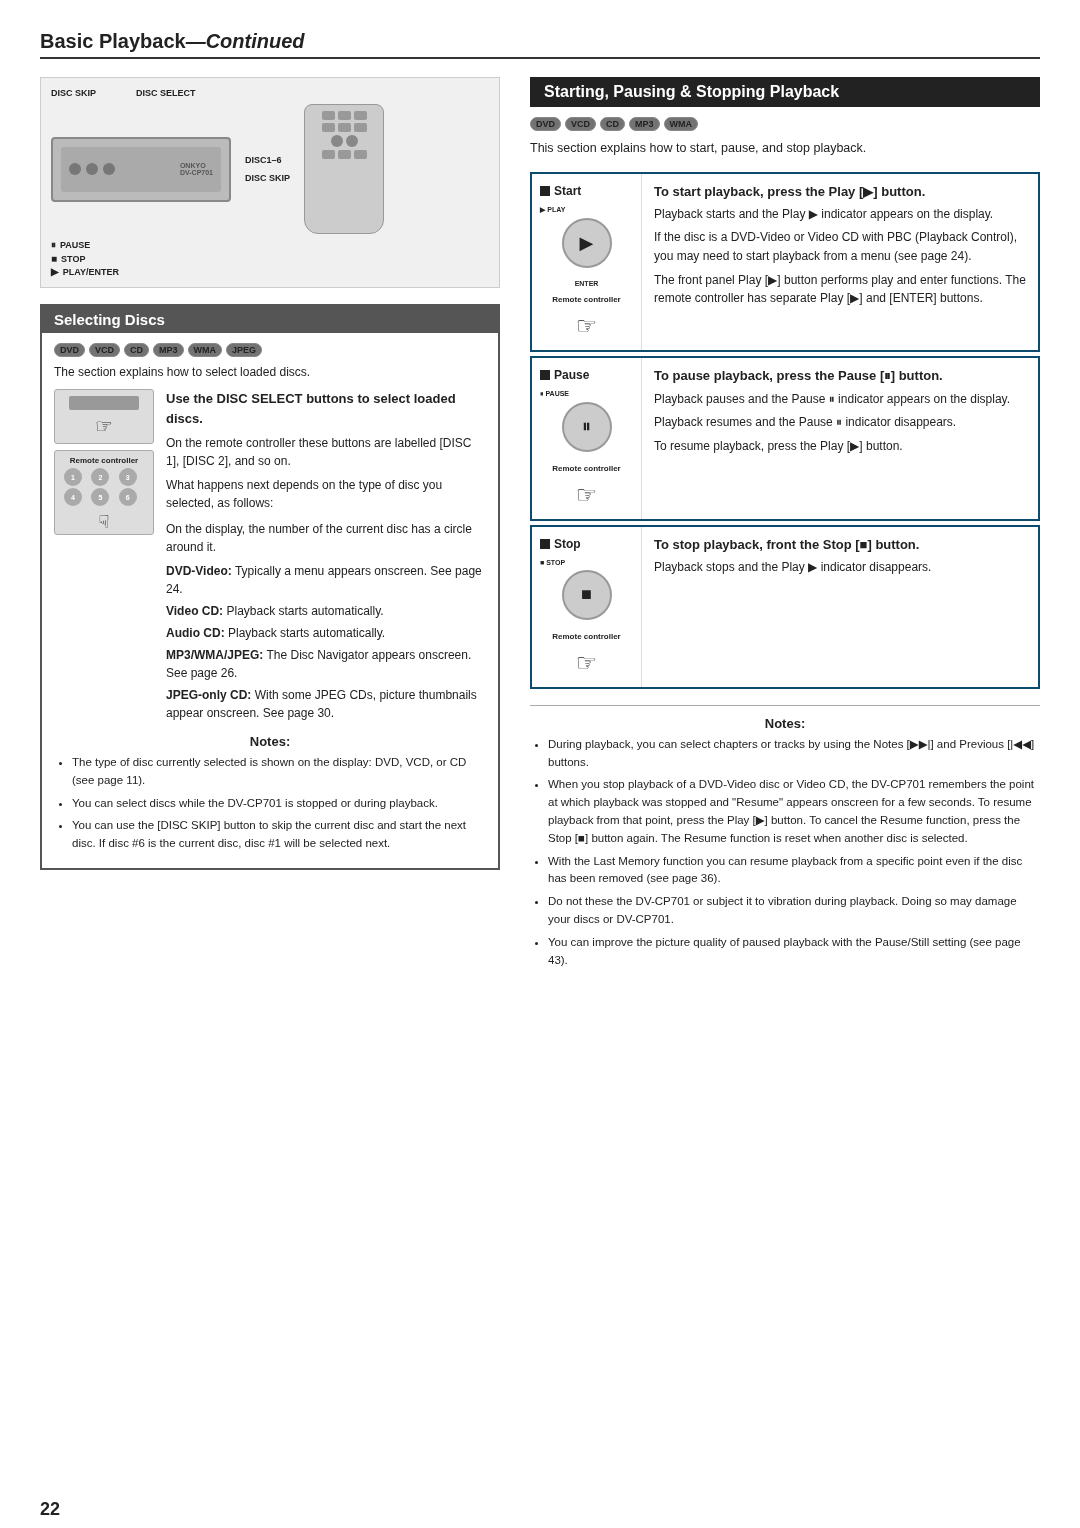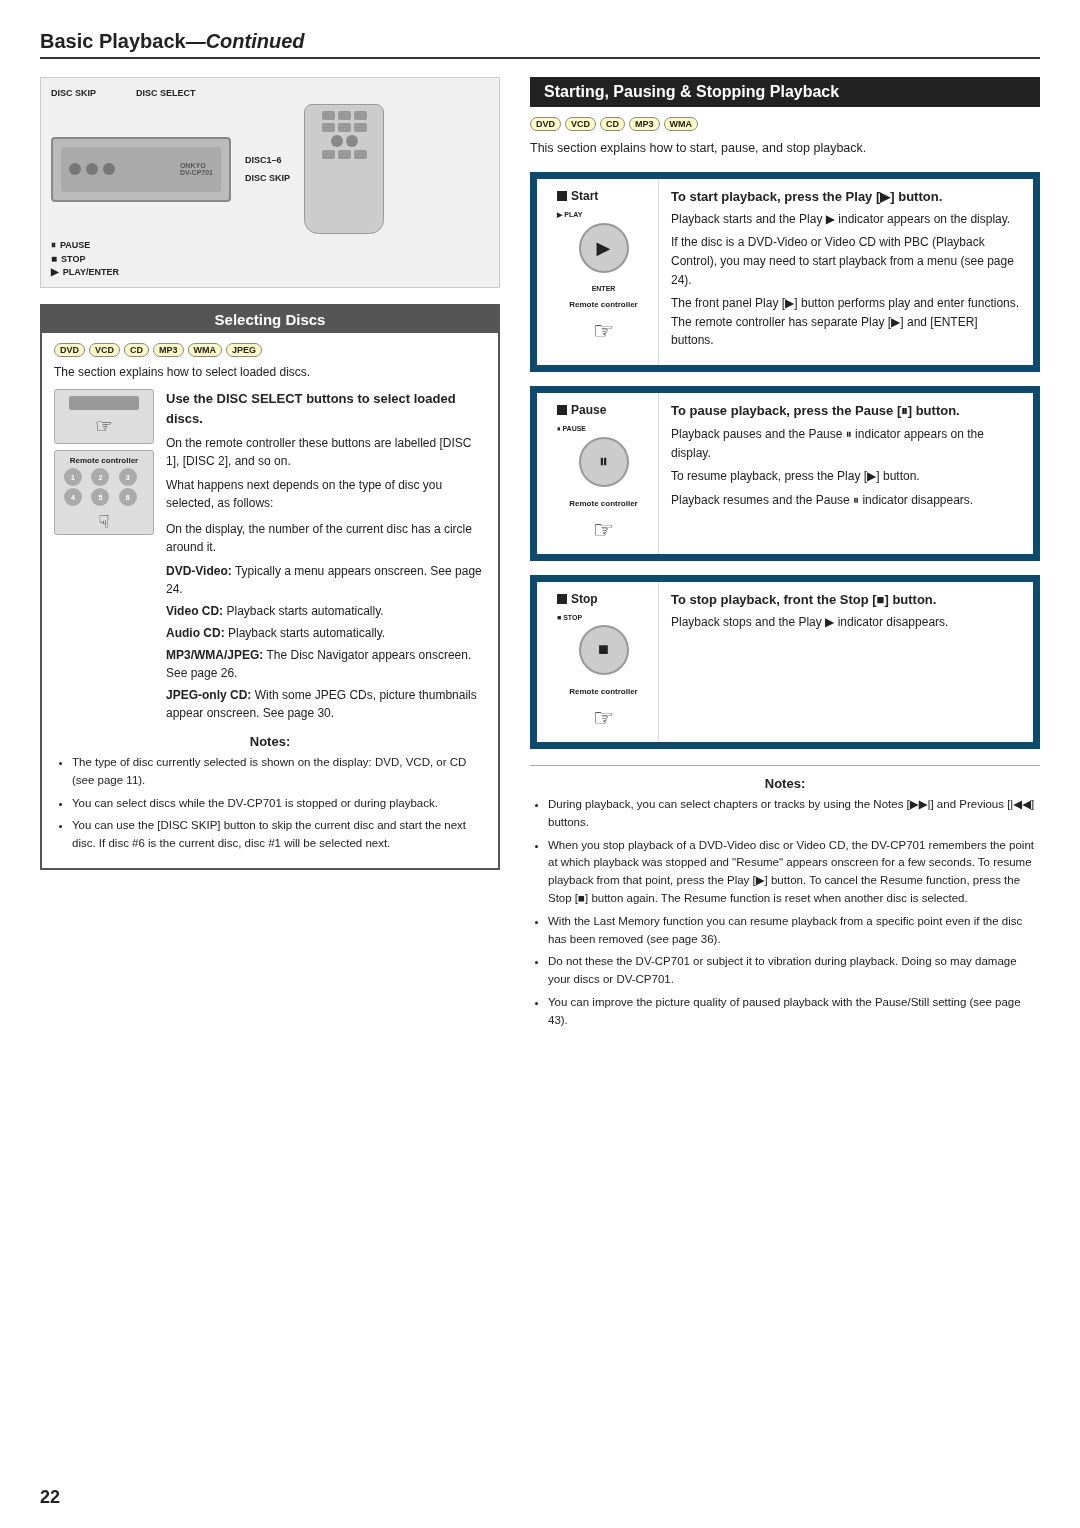--- a/index.html
+++ b/index.html
@@ -52,41 +52,40 @@
     .section-box {
       border: 2px solid #555;
       margin-bottom: 18px;
     }
     .section-title {
       background: #555;
       color: #fff;
       font-size: 15px;
       font-weight: bold;
       padding: 5px 12px;
-      text-align: center;
     }
     .section-title-dark {
       background: #222;
       color: #fff;
       font-size: 16px;
       font-weight: bold;
       padding: 6px 14px;
     }
     .section-content {
       padding: 10px 12px;
     }
     
     .format-tags {
       display: flex;
       gap: 4px;
       margin-bottom: 8px;
       flex-wrap: wrap;
     }
     .format-tag {
-      background: #fef9c3;
+      background: #737373;
       border: 1px solid #bbb;
       border-radius: 10px;
       font-size: 9px;
       padding: 1px 6px;
       font-weight: bold;
     }
     
     .selecting-discs-content {
       display: flex;
       gap: 12px;
@@ -180,23 +179,22 @@
     }
     
     .playback-intro {
       font-size: 12.5px;
       margin-bottom: 14px;
       line-height: 1.5;
     }
     .playback-item {
       display: flex;
       gap: 0;
-      border: 7px solid #0c4a6e;
-      margin-bottom: 14px;
-      padding-left: 12px;
+      border: 2px solid #0c4a6e;
+      margin-bottom: 4px;
     }
     .playback-left {
       width: 110px;
       flex-shrink: 0;
       border-right: 1px solid #ddd;
       padding: 10px 8px;
       display: flex;
       flex-direction: column;
       align-items: flex-start;
       gap: 8px;
@@ -236,21 +234,21 @@
       margin-bottom: 6px;
     }
     .playback-right p {
       font-size: 12px;
       line-height: 1.55;
       margin-bottom: 5px;
     }
     
     .page-number {
       position: absolute;
-      bottom: 20px;
+      bottom: 8px;
       left: 40px;
       font-size: 18px;
       font-weight: bold;
     }
     
     .bottom-notes {
       margin-top: 16px;
       border-top: 1px solid #aaa;
       padding-top: 10px;
     }
@@ -577,22 +575,22 @@
           <div style="text-align:center;width:100%;">
             <div style="font-size:7px;font-weight:bold;text-align:left;">⏸ PAUSE</div>
             <div class="btn-circle">⏸</div>
           </div>
           <div style="text-align:center;width:100%;font-size:8px;font-weight:bold;">Remote controller</div>
           <div style="font-size:24px;text-align:center;width:100%;">☞</div>
         </div>
         <div class="playback-right">
           <h4>To pause playback, press the Pause [⏸] button.</h4>
           <p>Playback pauses and the Pause ⏸ indicator appears on the display.</p>
+          <p>Playback resumes and the Pause ⏸ indicator disappears.</p>
           <p>To resume playback, press the Play [▶] button.</p>
-          <p>Playback resumes and the Pause ⏸ indicator disappears.</p>
         </div>
       </div>
 
       <div class="playback-item">
         <div class="playback-left">
           <div class="playback-indicator">
             <div class="indicator-square"></div>
             <span>Stop</span>
           </div>
           <div style="text-align:center;width:100%;">

